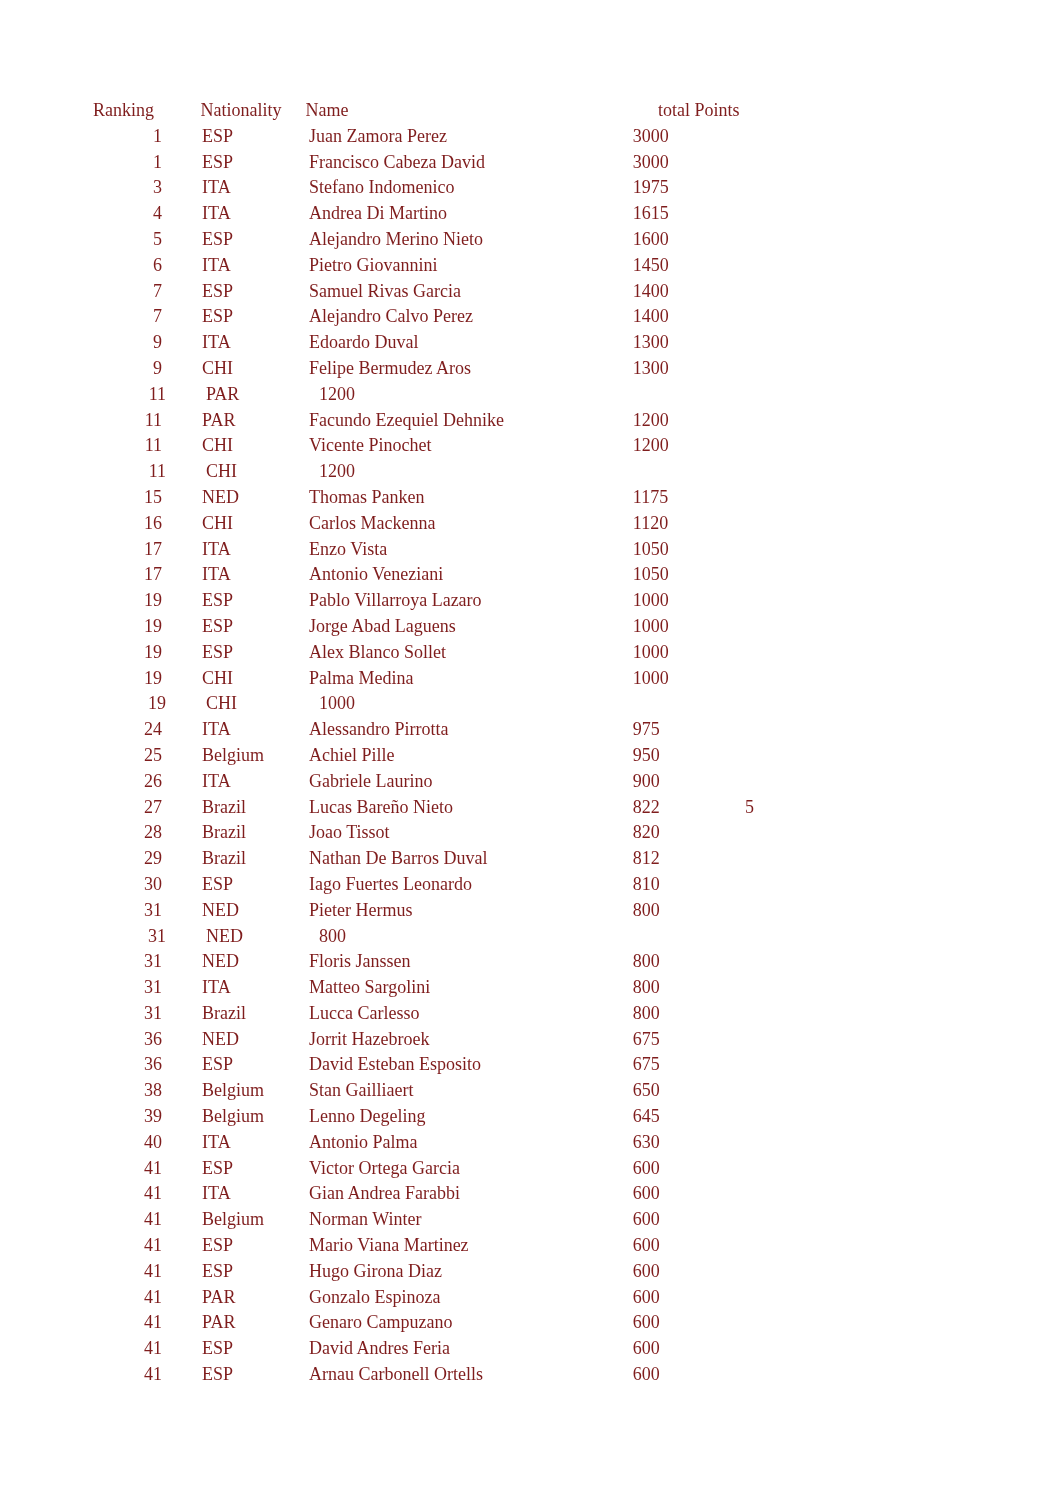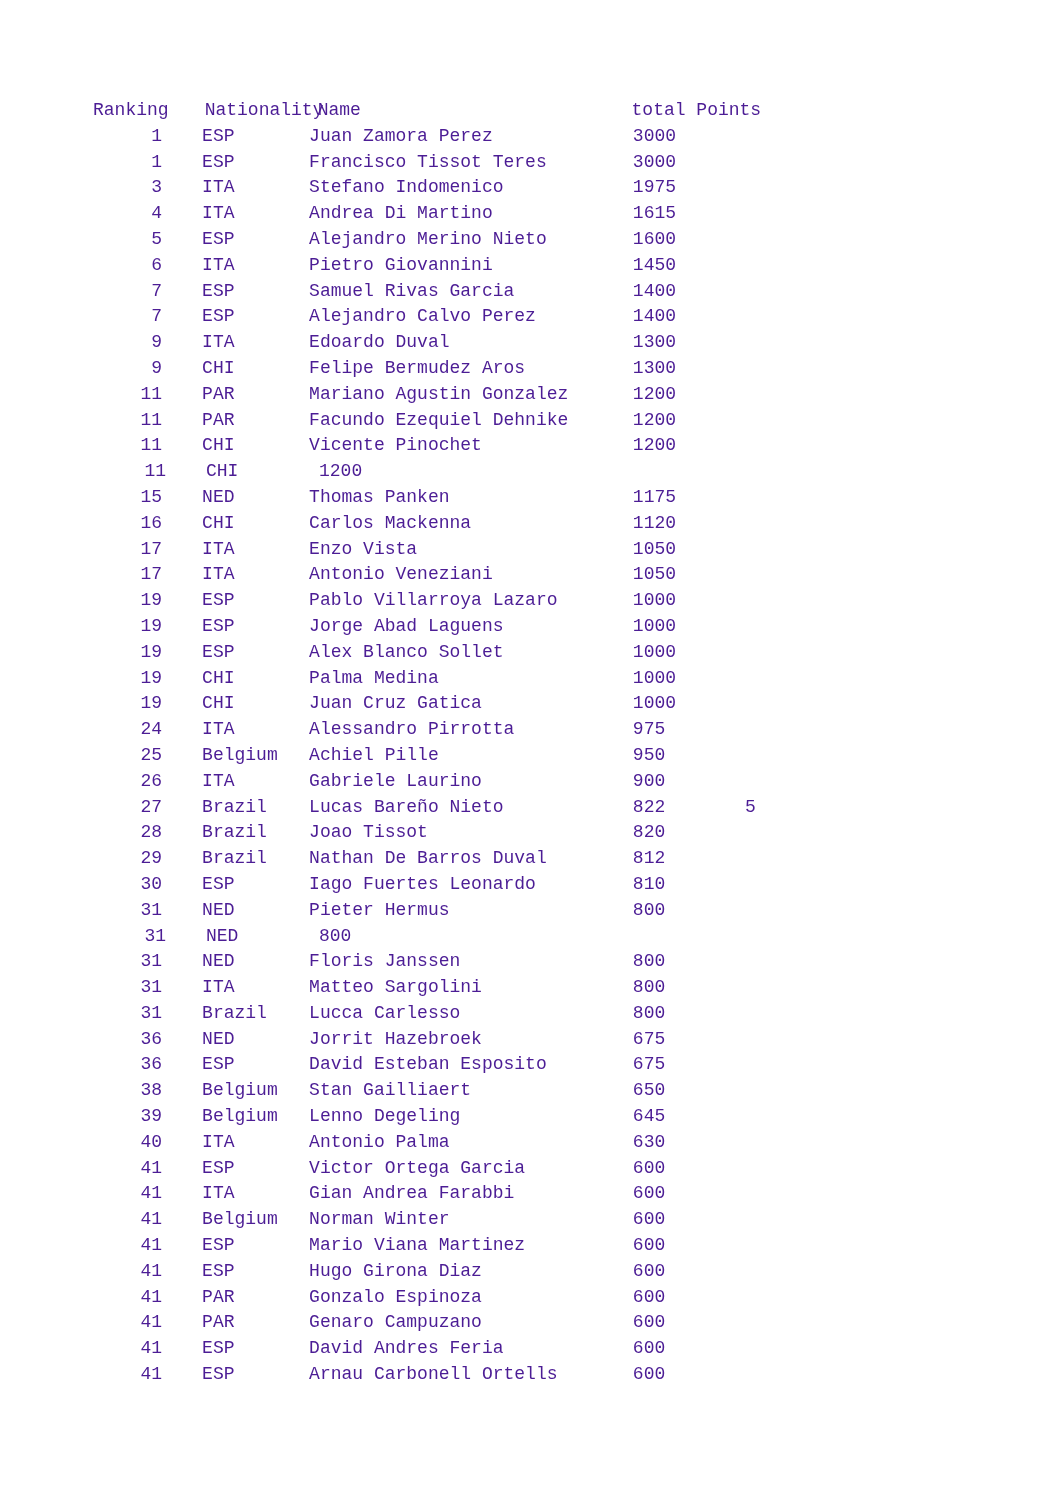--- a/index.html
+++ b/index.html
@@ -5,22 +5,22 @@
   html, body {
     margin: 0;
     padding: 0;
     background: #ffffff;
   }
   .page {
     position: relative;
     width: 1058px;
     height: 1497px;
     background: #ffffff;
-    font-family: Liberation Mono, monospace;
-    color: #4c1d95;
+    font-family: Liberation Serif, serif;
+    color: #7f1d1d;
     overflow: hidden;
   }
   .sheet {
     position: absolute;
     left: 93px;
     top: 98px;
     width: 687px;
   }
   .row {
     display: flex;
@@ -50,21 +50,21 @@
     width: 342px;
     text-align: left;
   }
   .cell.points {
     width: 112px;
     text-align: left;
     padding-right: 2px;
     box-sizing: border-box;
   }
   .cell.points.header-label {
-    text-align: center;
+    text-align: right;
     padding-left: 2px;
     padding-right: 0;
     margin-left: 12px;
   }
   .cell.extra {
     width: 43px;
     text-align: left;
     padding-left: 6px;
     box-sizing: border-box;
   }
@@ -85,21 +85,21 @@
         <div class="row">
           <div class="cell rank">1</div>
           <div class="cell nat">ESP</div>
           <div class="cell name">Juan Zamora Perez</div>
           <div class="cell points">3000</div>
           <div class="cell extra"></div>
         </div>
         <div class="row">
           <div class="cell rank">1</div>
           <div class="cell nat">ESP</div>
-          <div class="cell name">Francisco Tissot Teres</div>
+          <div class="cell name">Francisco Cabeza David</div>
           <div class="cell points">3000</div>
           <div class="cell extra"></div>
         </div>
         <div class="row">
           <div class="cell rank">3</div>
           <div class="cell nat">ITA</div>
           <div class="cell name">Stefano Indomenico</div>
           <div class="cell points">1975</div>
           <div class="cell extra"></div>
         </div>
@@ -148,21 +148,20 @@
         <div class="row">
           <div class="cell rank">9</div>
           <div class="cell nat">CHI</div>
           <div class="cell name">Felipe Bermudez Aros</div>
           <div class="cell points">1300</div>
           <div class="cell extra"></div>
         </div>
         <div class="row">
           <div class="cell rank">11</div>
           <div class="cell nat">PAR</div>
-          <div class="cell name">Mariano Agustin Gonzalez</div>
           <div class="cell points">1200</div>
           <div class="cell extra"></div>
         </div>
         <div class="row">
           <div class="cell rank">11</div>
           <div class="cell nat">PAR</div>
           <div class="cell name">Facundo Ezequiel Dehnike</div>
           <div class="cell points">1200</div>
           <div class="cell extra"></div>
         </div>
@@ -231,21 +230,20 @@
         <div class="row">
           <div class="cell rank">19</div>
           <div class="cell nat">CHI</div>
           <div class="cell name">Palma Medina</div>
           <div class="cell points">1000</div>
           <div class="cell extra"></div>
         </div>
         <div class="row">
           <div class="cell rank">19</div>
           <div class="cell nat">CHI</div>
-          <div class="cell name">Juan Cruz Gatica</div>
           <div class="cell points">1000</div>
           <div class="cell extra"></div>
         </div>
         <div class="row">
           <div class="cell rank">24</div>
           <div class="cell nat">ITA</div>
           <div class="cell name">Alessandro Pirrotta</div>
           <div class="cell points">975</div>
           <div class="cell extra"></div>
         </div>

